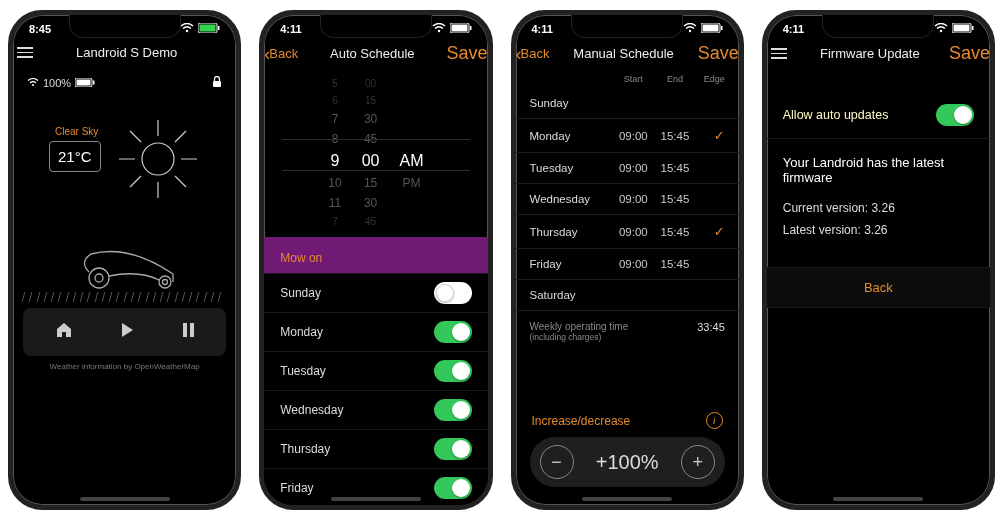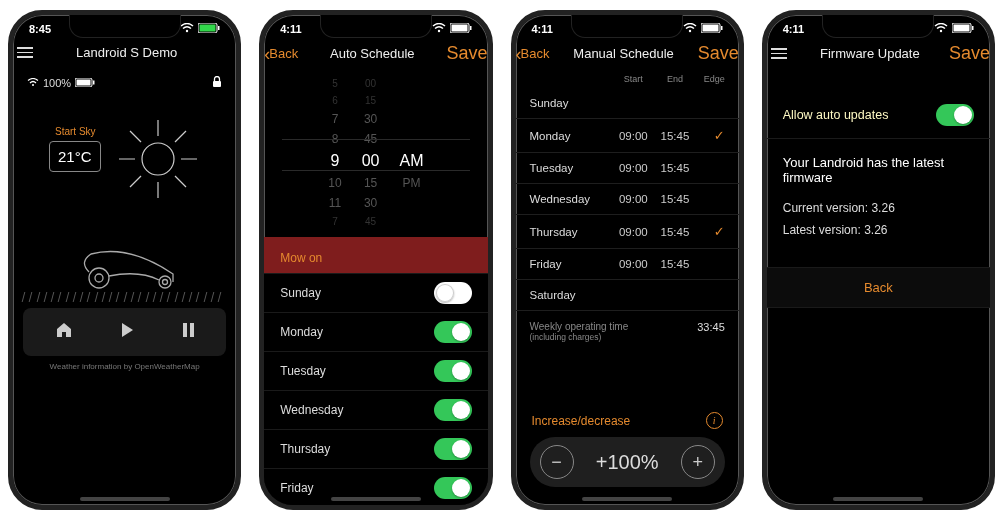--- a/index.html
+++ b/index.html
@@ -76,21 +76,21 @@
   .home-indicator { position:absolute; bottom:4px; left:50%; transform:translateX(-50%); width:90px; height:4px; background:#444; border-radius:3px;}
   
   
   .picker { display:flex; justify-content:center; gap: 20px; padding: 6px 0 10px; position:relative; font-size:12px;}
   .picker-col { display:flex; flex-direction:column; align-items:center; gap:6px; color:#444;}
   .picker-col .sel { color:#fff; font-size:16px; font-weight:500;}
   .picker-col .near { color:#555; font-size:12px;}
   .picker-col .far { color:#333; font-size:10px;}
   .picker-highlight { position:absolute; left:18px; right:18px; top:50%; transform:translateY(-50%); height:30px; border-top:1px solid #2a2a2a; border-bottom:1px solid #2a2a2a; pointer-events:none;}
   .list-section { background: #000; }
-  .section-hdr { color:#e58a2e; font-size:12px; padding: 14px 16px 8px; background:#7f1d1d;}
+  .section-hdr { color:#e58a2e; font-size:12px; padding: 14px 16px 8px; background:#701a75;}
   .toggle-row { display:flex; justify-content:space-between; align-items:center; padding: 8px 16px; border-top:1px solid #1a1a1a; font-size:12px; background:#000;}
   .toggle { width:38px; height:22px; border-radius:11px; position:relative;}
   .toggle.on { background:#34c759;}
   .toggle.off { background:#fff;}
   .toggle::after { content:''; position:absolute; width:18px; height:18px; background:#fff; border-radius:50%; top:2px; box-shadow:0 1px 2px rgba(0,0,0,.3);}
   .toggle.on::after { right:2px;}
   .toggle.off::after { left:2px; background:#fff; box-shadow:0 0 0 1px #ccc inset, 0 1px 2px rgba(0,0,0,.3);}
   
   
   .sched-hdr { display:flex; font-size:9px; color:#888; padding: 2px 14px 4px;}
@@ -165,21 +165,21 @@
             <rect x="1.5" y="1.5" width="14" height="6" fill="#fff"></rect>
             <rect x="18" y="2.5" width="1.5" height="4" fill="#fff"></rect>
           </svg></span>
     </div>
     <span><svg width="10" height="12">
           <rect x="1" y="5" width="8" height="6" rx="1" fill="#fff"></rect>
           <path d="M2.5 5 V3 a2.5 2.5 0 0 1 5 0 V5" stroke="#fff" stroke-width="1.3" fill="none"></path>
         </svg></span>
   </div>
   <div class="weather-block">
-    <div class="clear-sky-label">Start Sky</div>
+    <div class="clear-sky-label">Clear Sky</div>
     <div class="temp-box">21°C</div>
     <div class="sun">
       <svg width="90" height="90">
           <circle cx="45" cy="45" r="16" stroke="#ccc" stroke-width="1.2" fill="none"></circle>
       <g stroke="#ccc" stroke-width="1.2">
         <line x1="45" y1="6" x2="45" y2="22"></line>
             <line x1="45" y1="68" x2="45" y2="84"></line>
         <line x1="6" y1="45" x2="22" y2="45"></line>
             <line x1="68" y1="45" x2="84" y2="45"></line>
         <line x1="17" y1="17" x2="28" y2="28"></line>

